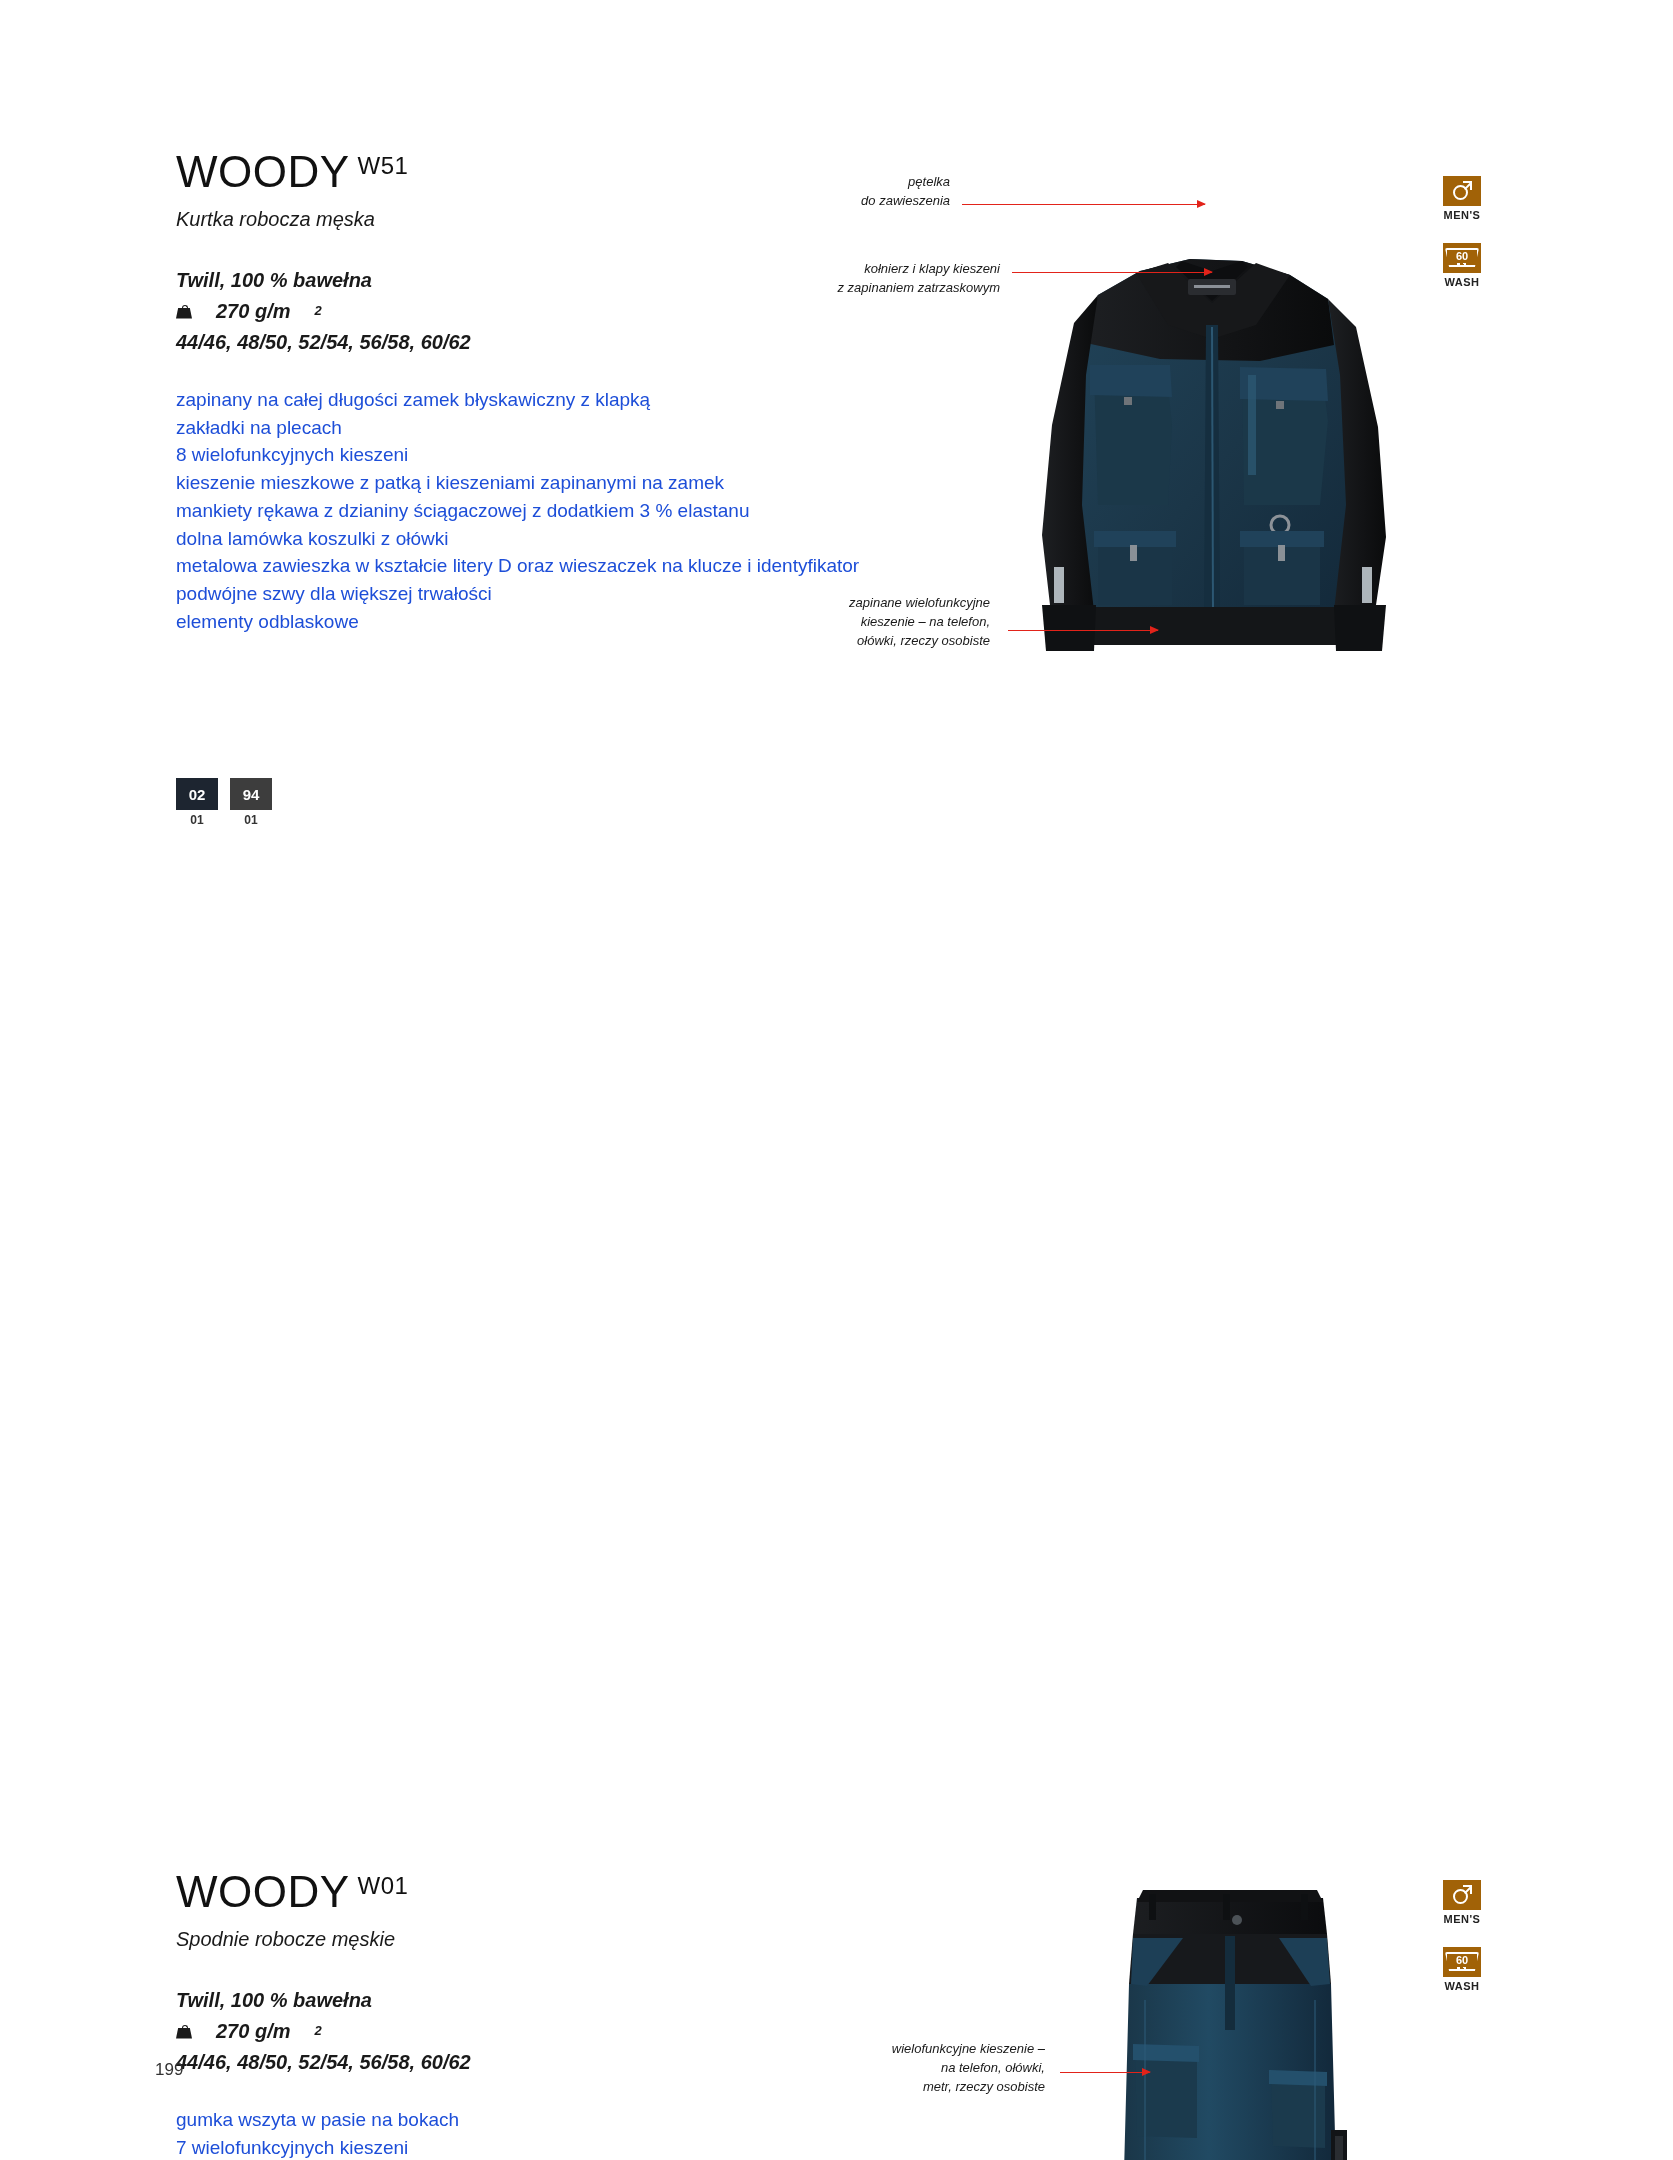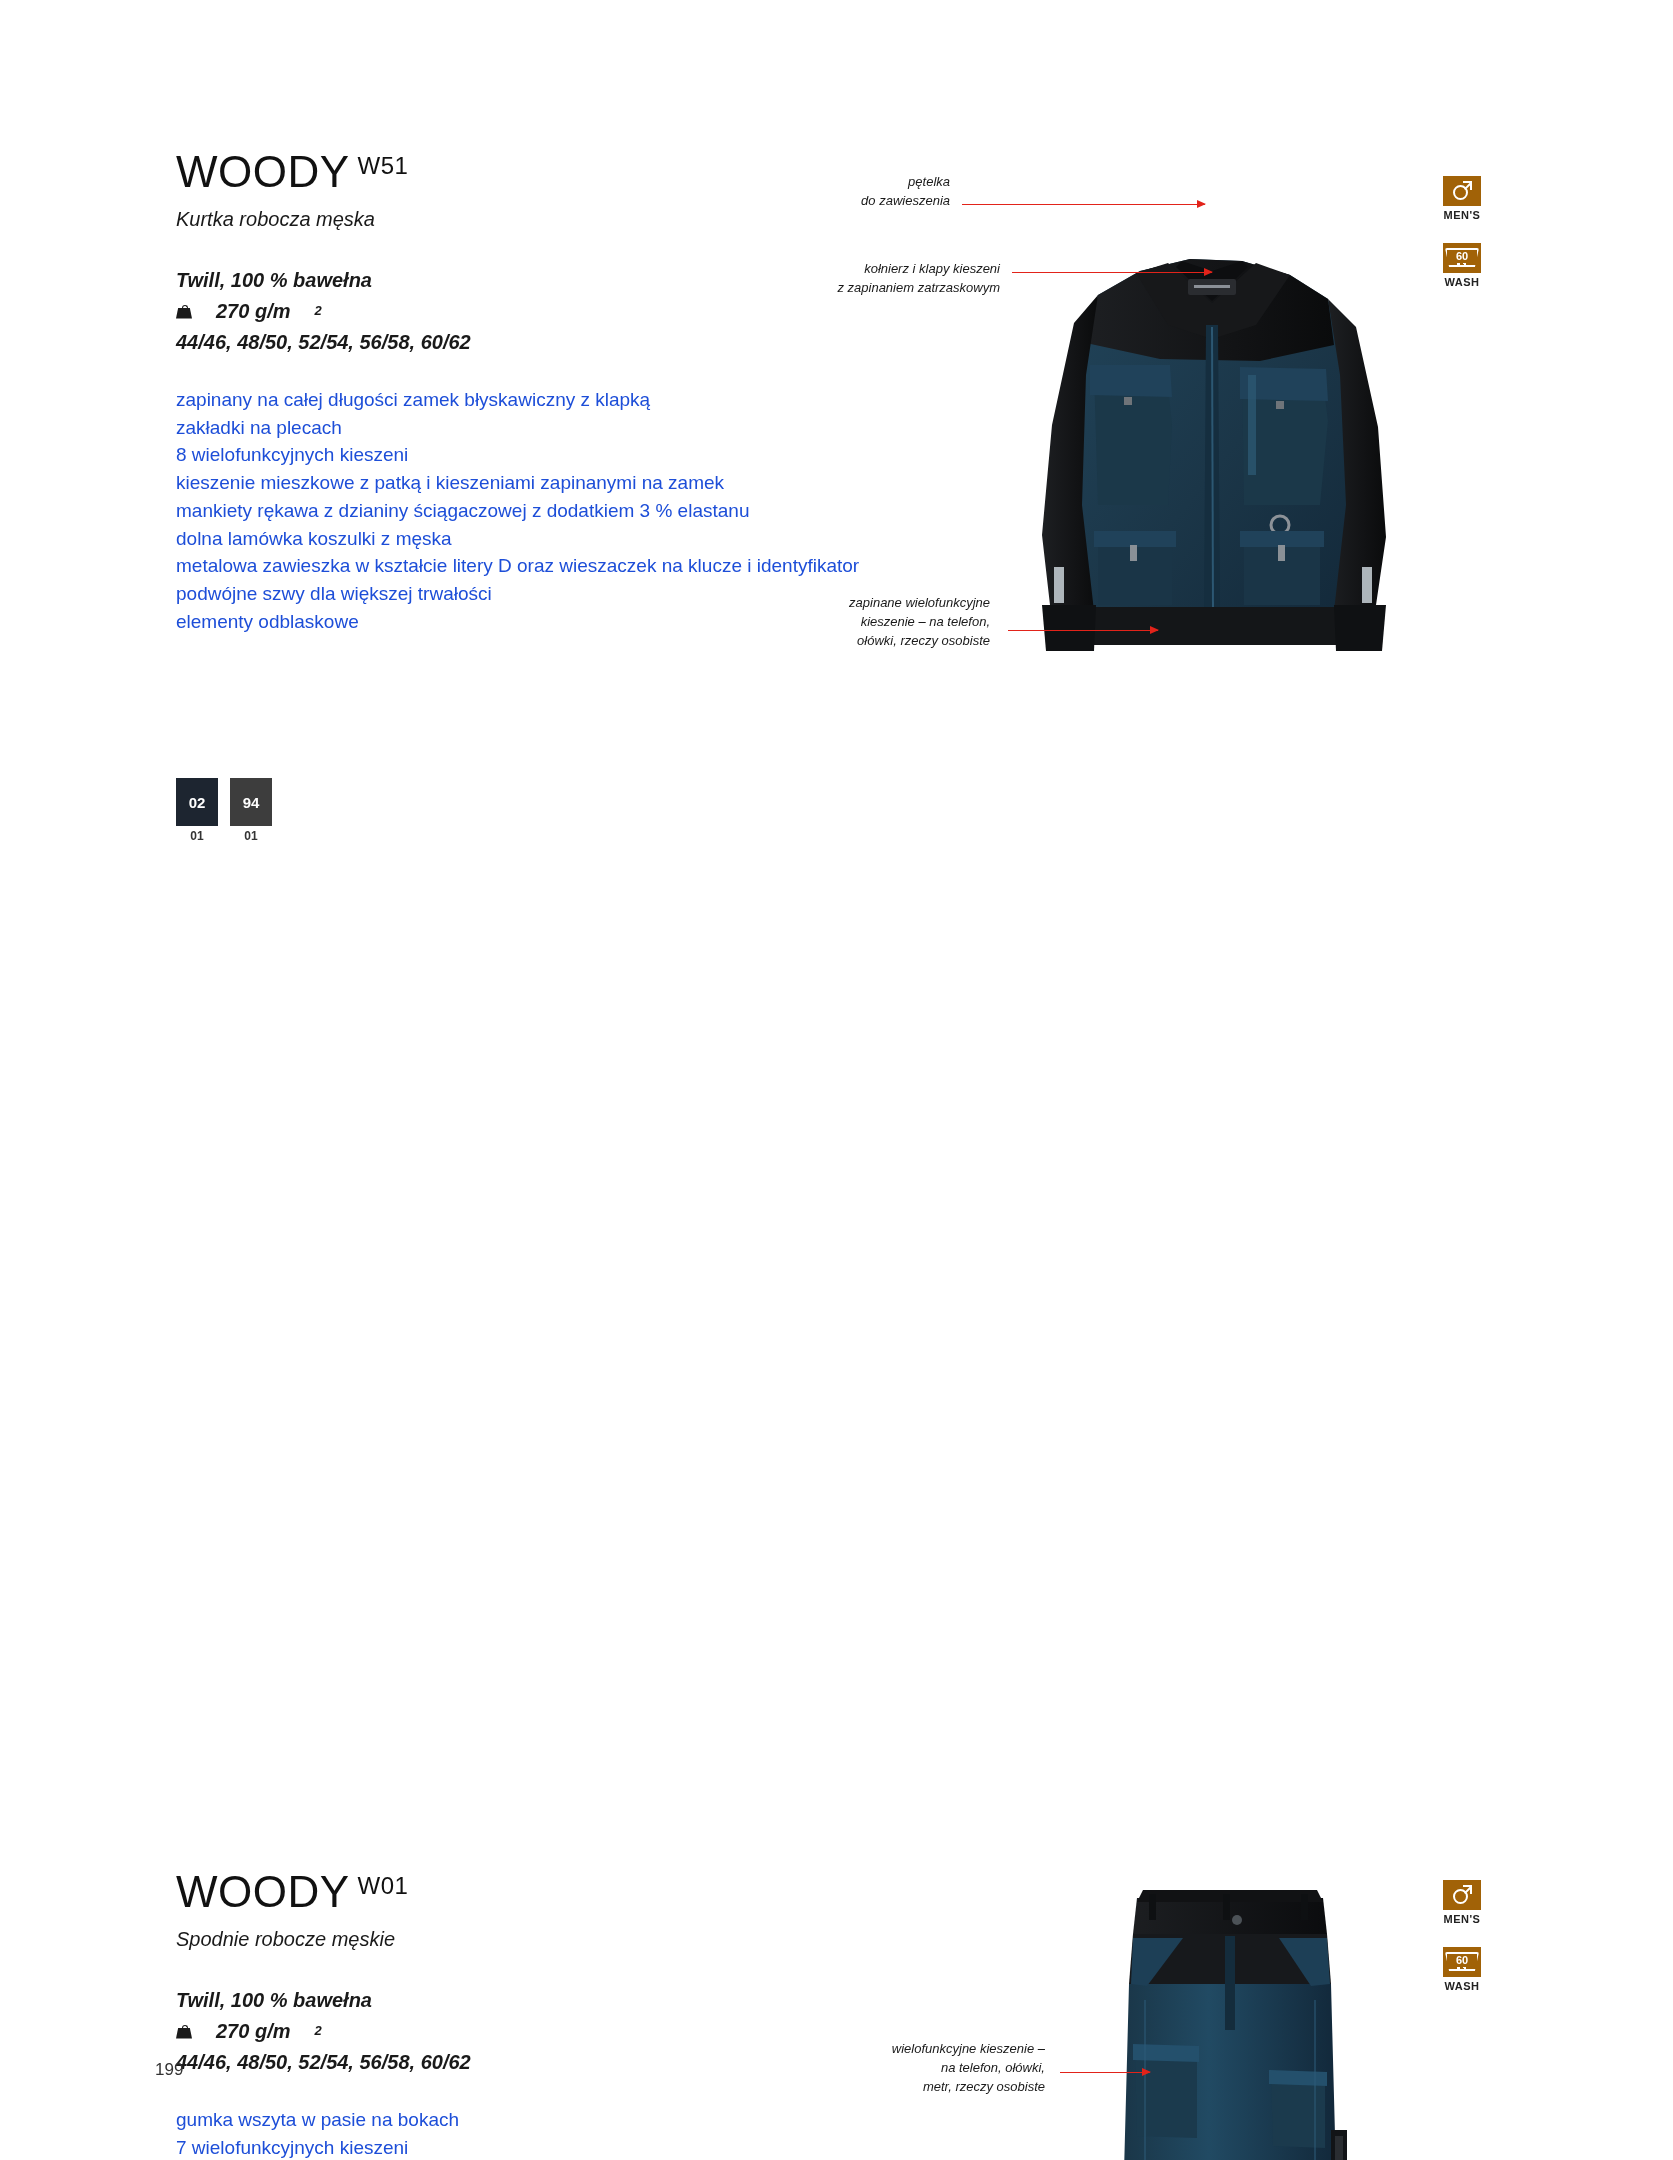--- a/index.html
+++ b/index.html
@@ -50,21 +50,21 @@
   .sup{font-size:13px;vertical-align:super;}
 
   .features{margin-top:28px;font-size:19px;line-height:1.46;color:#1d4ed8;}
   .features div{white-space:nowrap;}
 
   
   .colours{position:absolute;display:flex;gap:12px;}
   #product-jacket .colours{left:176px;top:778px;}
   .chip{width:42px;}
   .chip .swatch{
-    width:42px;height:48px;display:flex;align-items:center;justify-content:center;
+    width:42px;height:32px;display:flex;align-items:center;justify-content:center;
     color:#fff;font-size:15px;font-weight:700;text-align:right;
   }
   .chip .cap{
     text-align:center;font-size:12px;margin-top:3px;color:#333;font-weight:700;
   }
 
   
   .badges{position:absolute;width:60px;}
   #product-jacket .badges{left:1432px;top:176px;}
   #product-trousers .badges{left:1432px;top:1030px;}
@@ -149,21 +149,21 @@
         </div>
         <div>44/46, 48/50, 52/54, 56/58, 60/62</div>
       </div>
 
       <div class="features">
         <div>zapinany na całej długości zamek błyskawiczny z klapką</div>
         <div>zakładki na plecach</div>
         <div>8 wielofunkcyjnych kieszeni</div>
         <div>kieszenie mieszkowe z patką i kieszeniami zapinanymi na zamek</div>
         <div>mankiety rękawa z dzianiny ściągaczowej z dodatkiem 3 % elastanu</div>
-        <div>dolna lamówka koszulki z męska</div>
+        <div>dolna lamówka koszulki z ołówki</div>
         <div>metalowa zawieszka w kształcie litery D oraz wieszaczek na klucze i identyfikator</div>
         <div>podwójne szwy dla większej trwałości</div>
         <div>elementy odblaskowe</div>
       </div>
     </div>
 
     <div class="colours">
       <div class="chip">
         <div class="swatch" style="background:#1d2530">02</div>
         <div class="cap">01</div>

